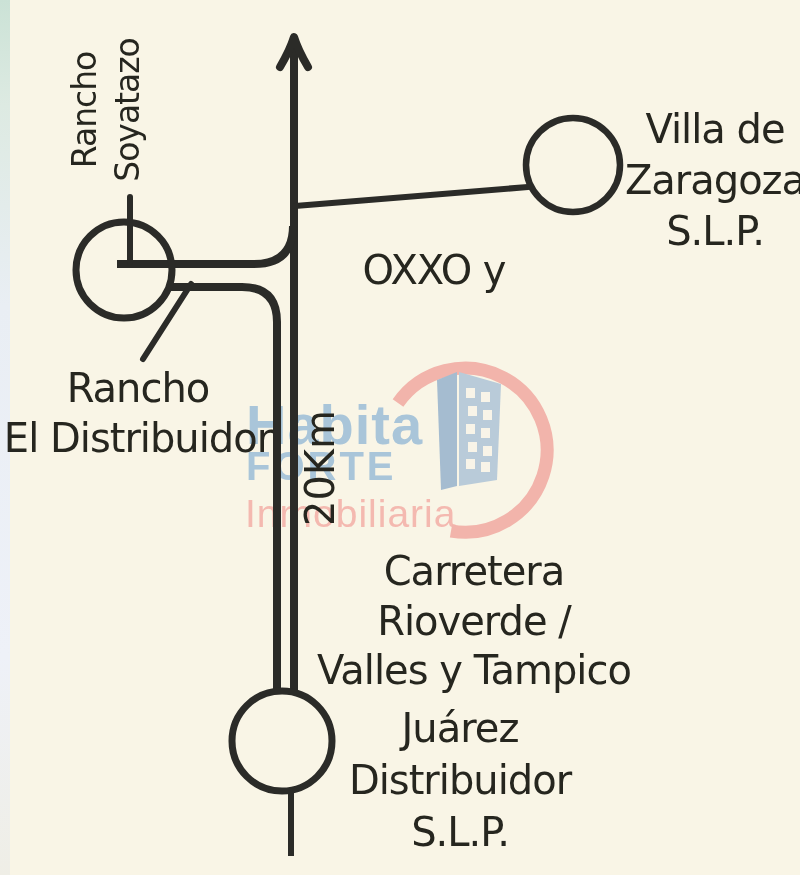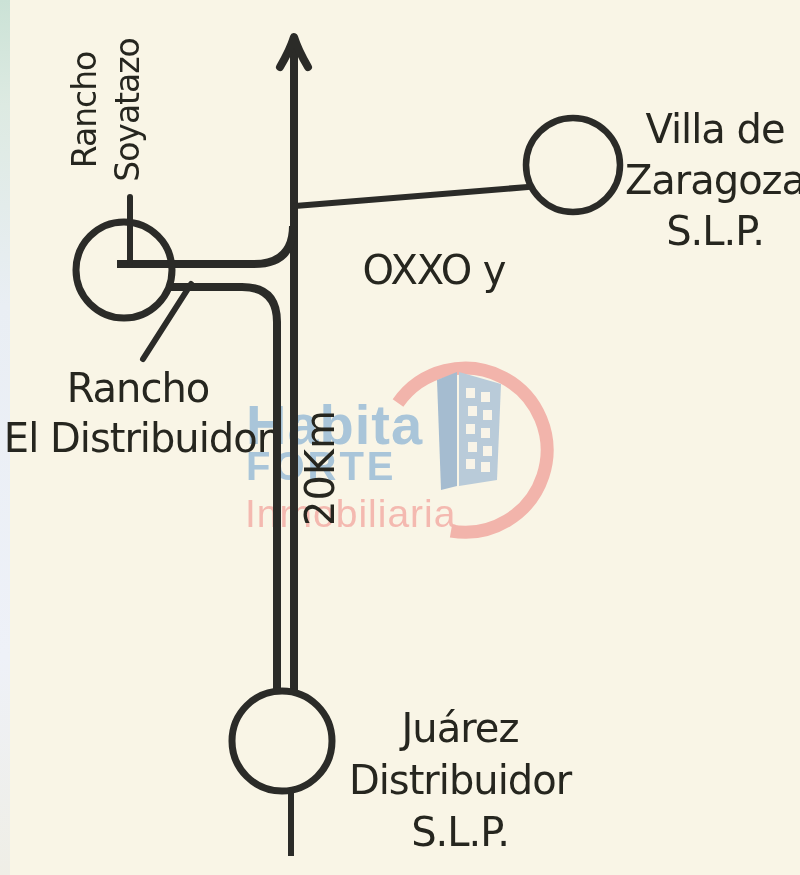--- a/index.html
+++ b/index.html
@@ -109,20 +109,25 @@
     <div>Zaragoza</div>
     <div>S.L.P.</div>
   </div>
 
   <div id="lbl-oxxo" class="lbl">
     <div>OXXO y</div>
   </div>
 
   <div id="lbl-20km" class="lbl">20Km</div>
 
+  <div id="lbl-carretera" class="lbl">
+    <div>Carretera</div>
+    <div>Rioverde /</div>
+    <div>Valles y Tampico</div>
+  </div>
 
   <div id="lbl-distribuidor" class="lbl">
     <div>Juárez</div>
     <div>Distribuidor</div>
     <div>S.L.P.</div>
   </div>
 
   <div id="lbl-derramadero" class="lbl">
     <div>Rancho</div>
     <div>El Distribuidor</div>

